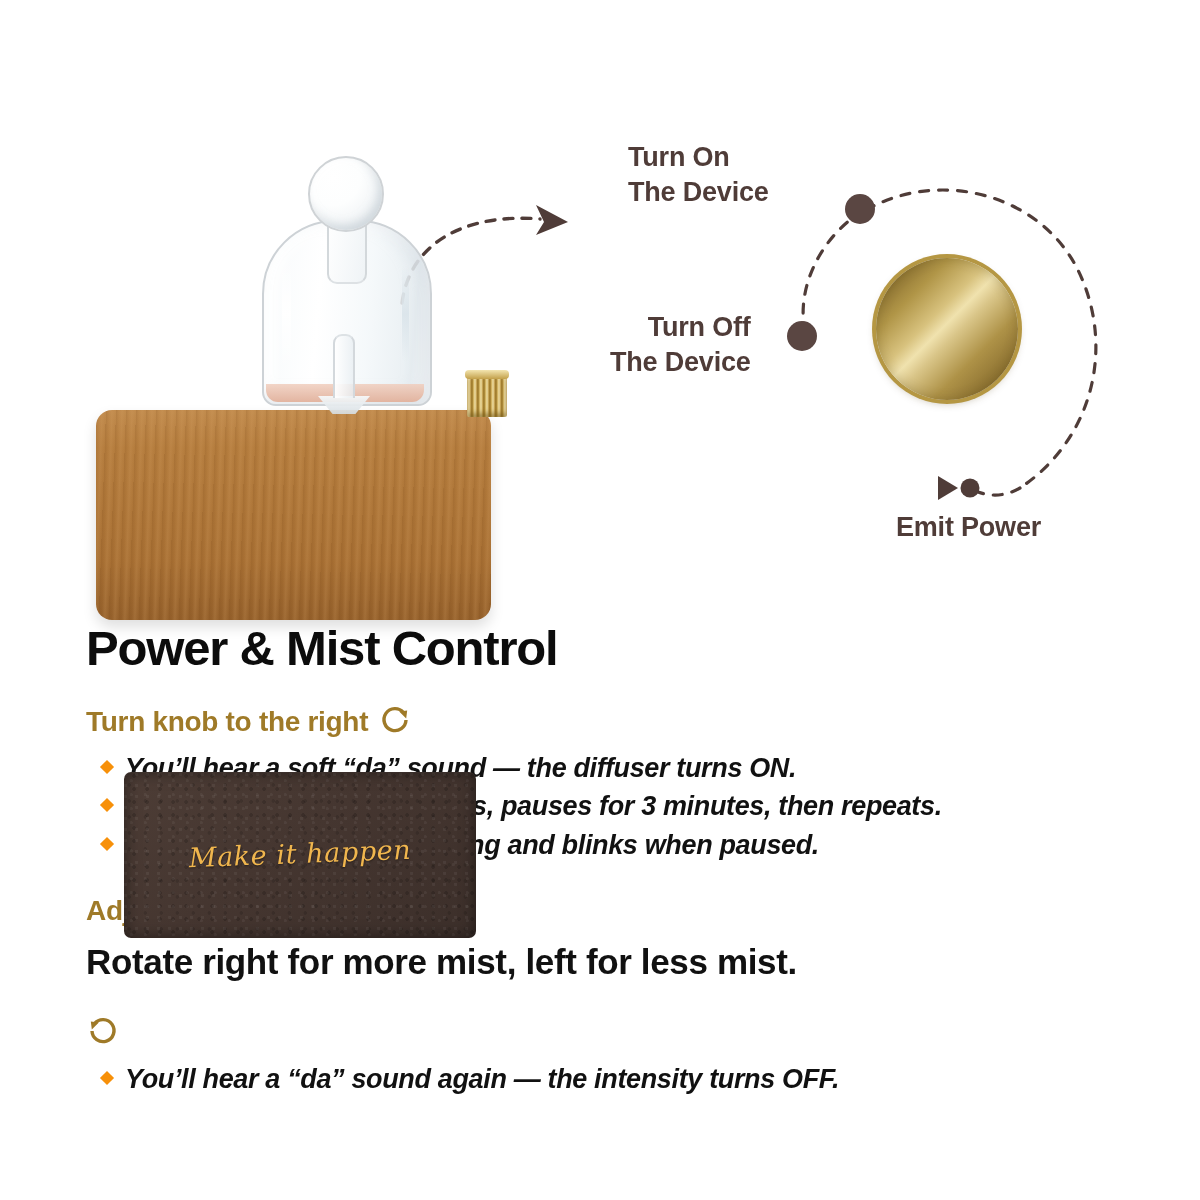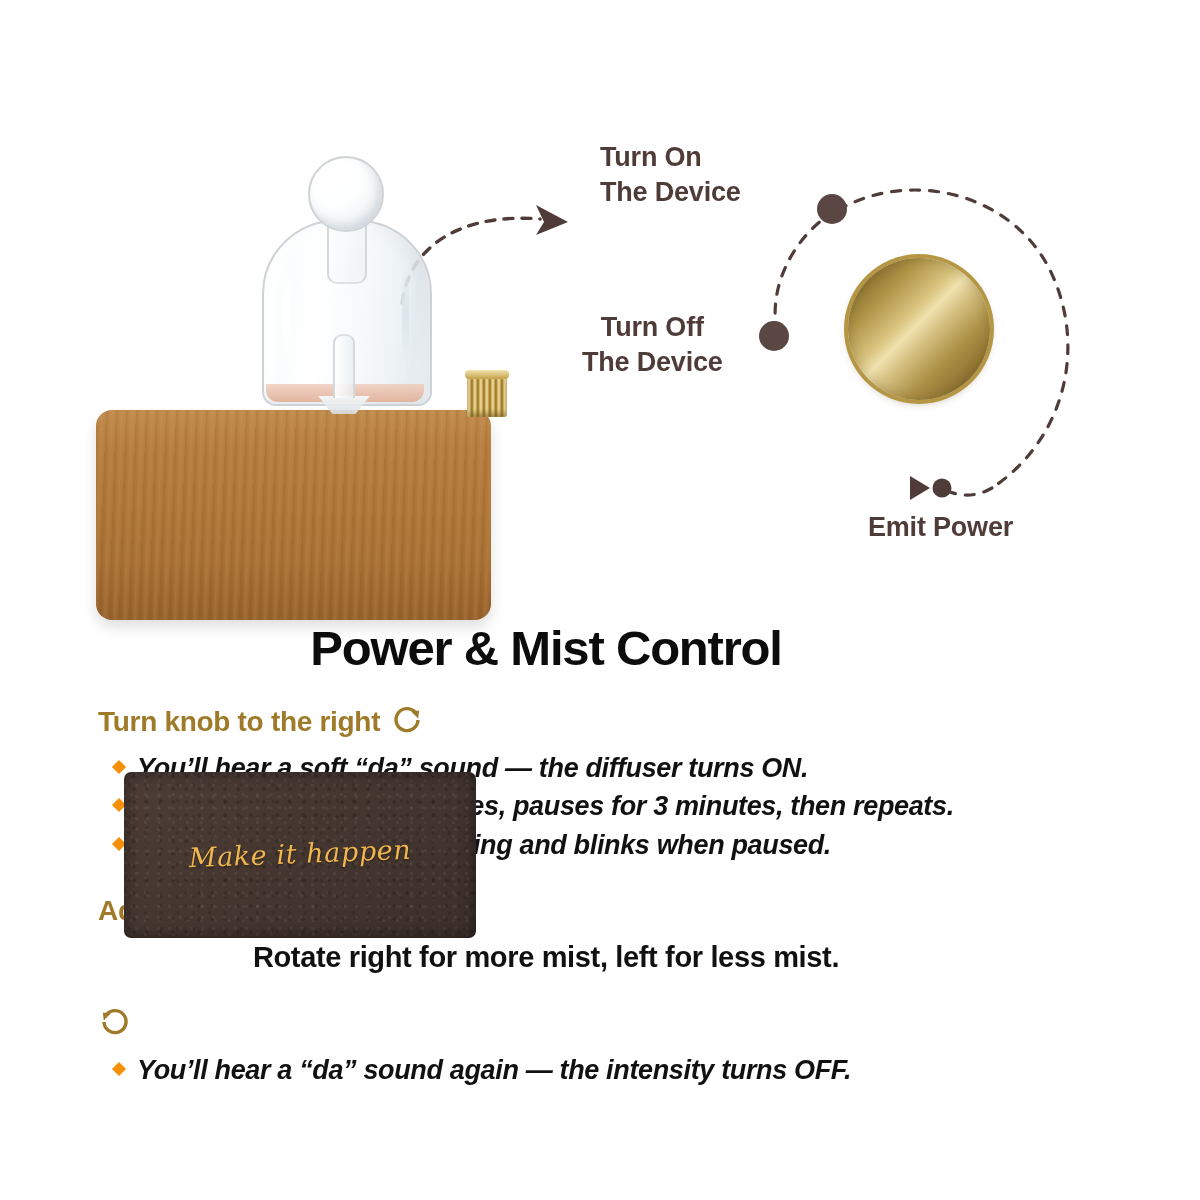--- a/index.html
+++ b/index.html
@@ -196,21 +196,21 @@
   
   #pointer-arrow {
     position: absolute;
     left: 390px; top: 185px;
     width: 220px; height: 140px;
   }
 
   
   #knob-diagram {
     position: absolute;
-    left: 572px; top: 110px;
+    left: 600px; top: 110px;
     width: 600px; height: 470px;
   }
   .diagram-svg {
     position: absolute;
     left: 0; top: 0;
   }
   .big-knob {
     position: absolute;
     left: 276px;
     top: 148px;
@@ -235,32 +235,31 @@
   }
   .diag-label {
     position: absolute;
     color: #4f3c38;
     font-weight: bold;
     font-size: 27px;
     line-height: 1.28;
     letter-spacing: -.2px;
   }
   #label-turn-on   { left: 28px;  top: 30px;  text-align: left; }
-  #label-turn-off  { left: 10px;  top: 200px; text-align: center; }
+  #label-turn-off  { left: 10px;  top: 200px; text-align: right; }
   #label-emit-mist { left: 296px; top: 400px; text-align: left; }
 
   
   #bottom-panel {
     position: absolute;
-    left: 16px; top: 600px;
+    left: 4px; top: 600px;
     width: 1060px;
     height: 600px;
     padding: 0 82px;
     box-sizing: border-box;
-    text-align: center;
   }
   #page-title {
     margin: 0;
     padding-top: 22px;
     font-size: 49px;
     font-weight: bold;
     color: #0c0c0c;
     letter-spacing: -1.2px;
     line-height: 1.08;
   }
@@ -297,21 +296,21 @@
   .diamond {
     flex: 0 0 auto;
     width: 10px; height: 10px;
     background: #f79009;
     transform: rotate(45deg);
     position: relative;
     top: -5px;
   }
   .plain-line {
     margin-top: 6px;
-    font-size: 29px;
+    font-size: 35px;
     font-weight: bold;
     color: #111111;
     letter-spacing: -.35px;
     line-height: 1.4;
   }
 </style>
 </head>
 <body>
 
 <div id="top-panel">

